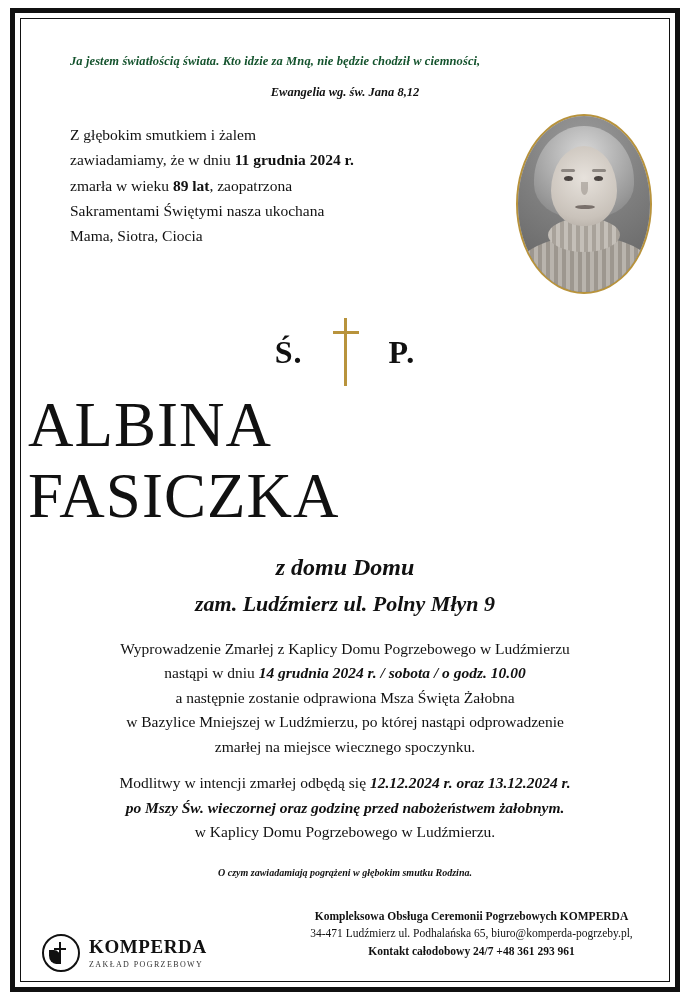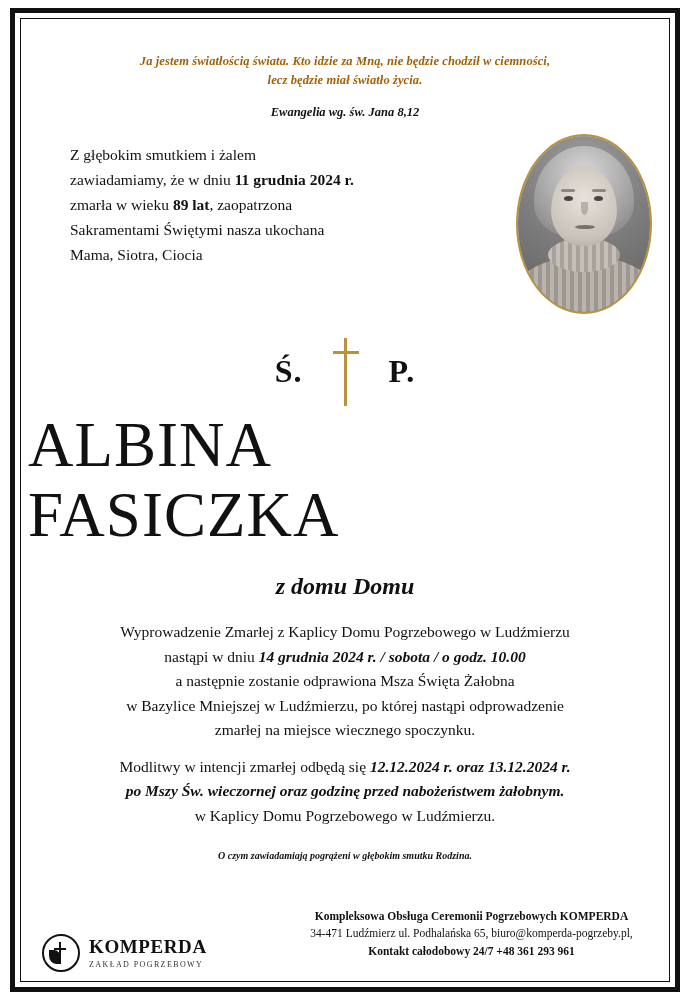--- a/index.html
+++ b/index.html
@@ -44,28 +44,27 @@
   .content {
     position: absolute;
     left: 28px; top: 26px;
     width: 634px;
     height: 948px;
     box-sizing: border-box;
   }
 
   
   .quote {
-    text-align: center;
     font-style: italic;
     font-size: 12.5px;
     line-height: 1.55;
     font-weight: bold;
     letter-spacing: .1px;
     margin: 26px 42px 0 42px;
-    color: #a16207;
+    color: #14532d;
   }
   .quote-source {
     text-align: center;
     font-style: italic;
     font-weight: bold;
     font-size: 12.5px;
     margin-top: 14px;
   }
 
   
@@ -312,21 +311,20 @@
 
 <div class="notice">
 
   <div class="frame-outer"></div>
   <div class="frame-inner"></div>
 
   <div class="content">
 
     <div class="quote">
       <div>Ja jestem światłością świata. Kto idzie za Mną, nie będzie chodził w ciemności,</div>
-      <div>lecz będzie miał światło życia.</div>
     </div>
     <div class="quote-source">Ewangelia wg. św. Jana 8,12</div>
 
     <div class="intro-row">
       <div class="intro-text">
         <div>Z głębokim smutkiem i żalem</div>
         <div>
           <span>zawiadamiamy, że w dniu </span><span class="b">11 grudnia 2024 r.</span>
         </div>
         <div>
@@ -361,20 +359,21 @@
       </span>
       <span class="sp-letter">P.</span>
     </div>
 
     <div class="name">
       <div>ALBINA</div>
       <div class="name-line2">FASICZKA</div>
     </div>
 
     <div class="maiden">z domu Domu</div>
+    <div class="address">zam. Ludźmierz ul. Polny Młyn 9</div>
 
     <div class="para">
       <div>Wyprowadzenie Zmarłej z Kaplicy Domu Pogrzebowego w Ludźmierzu</div>
       <div>
         <span>nastąpi w dniu </span><span class="bi">14 grudnia 2024 r. / sobota / o godz. 10.00</span>
       </div>
       <div>a następnie zostanie odprawiona Msza Święta Żałobna</div>
       <div>w Bazylice Mniejszej w Ludźmierzu, po której nastąpi odprowadzenie</div>
       <div>zmarłej na miejsce wiecznego spoczynku.</div>
     </div>

